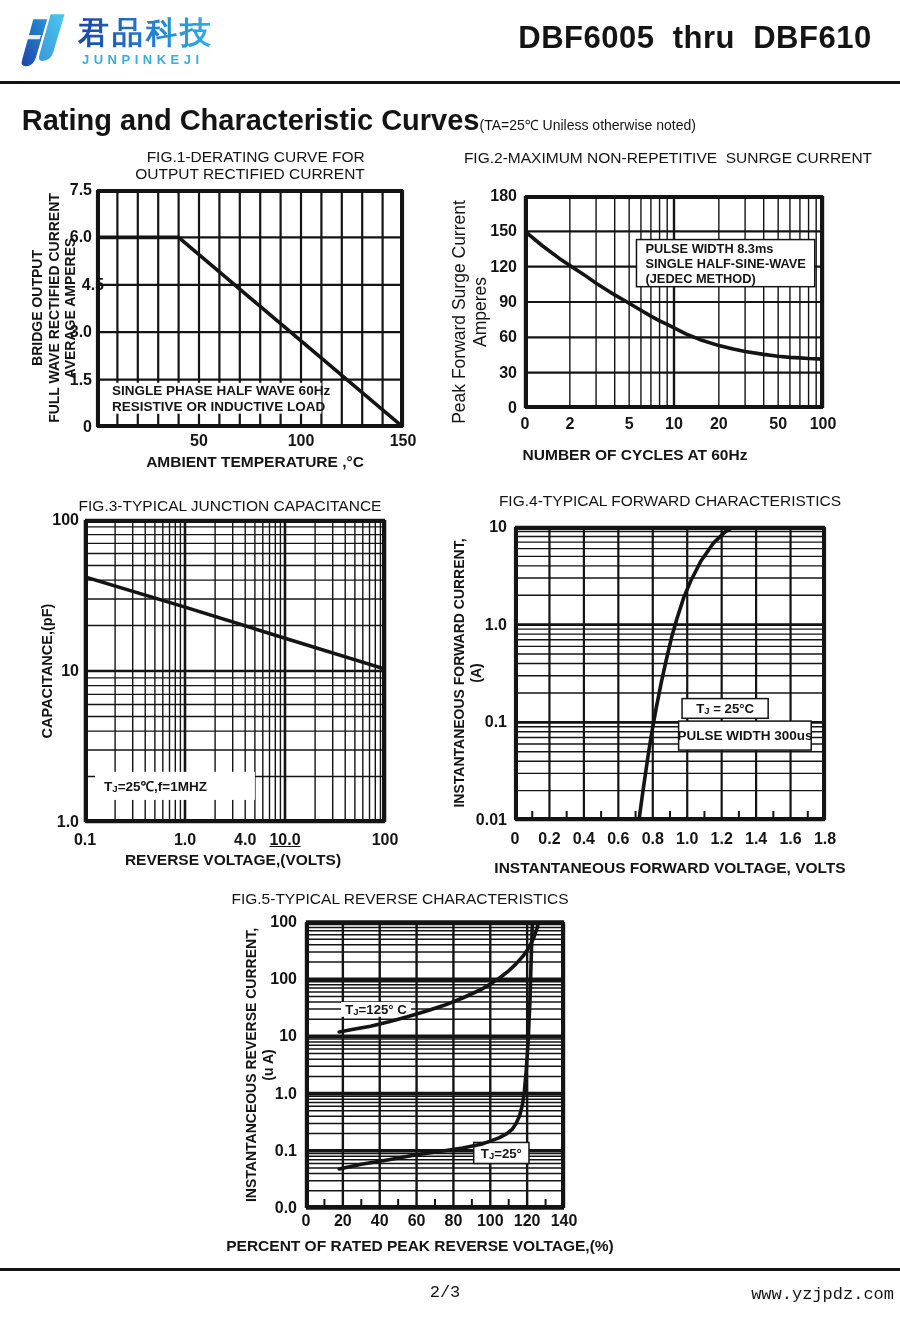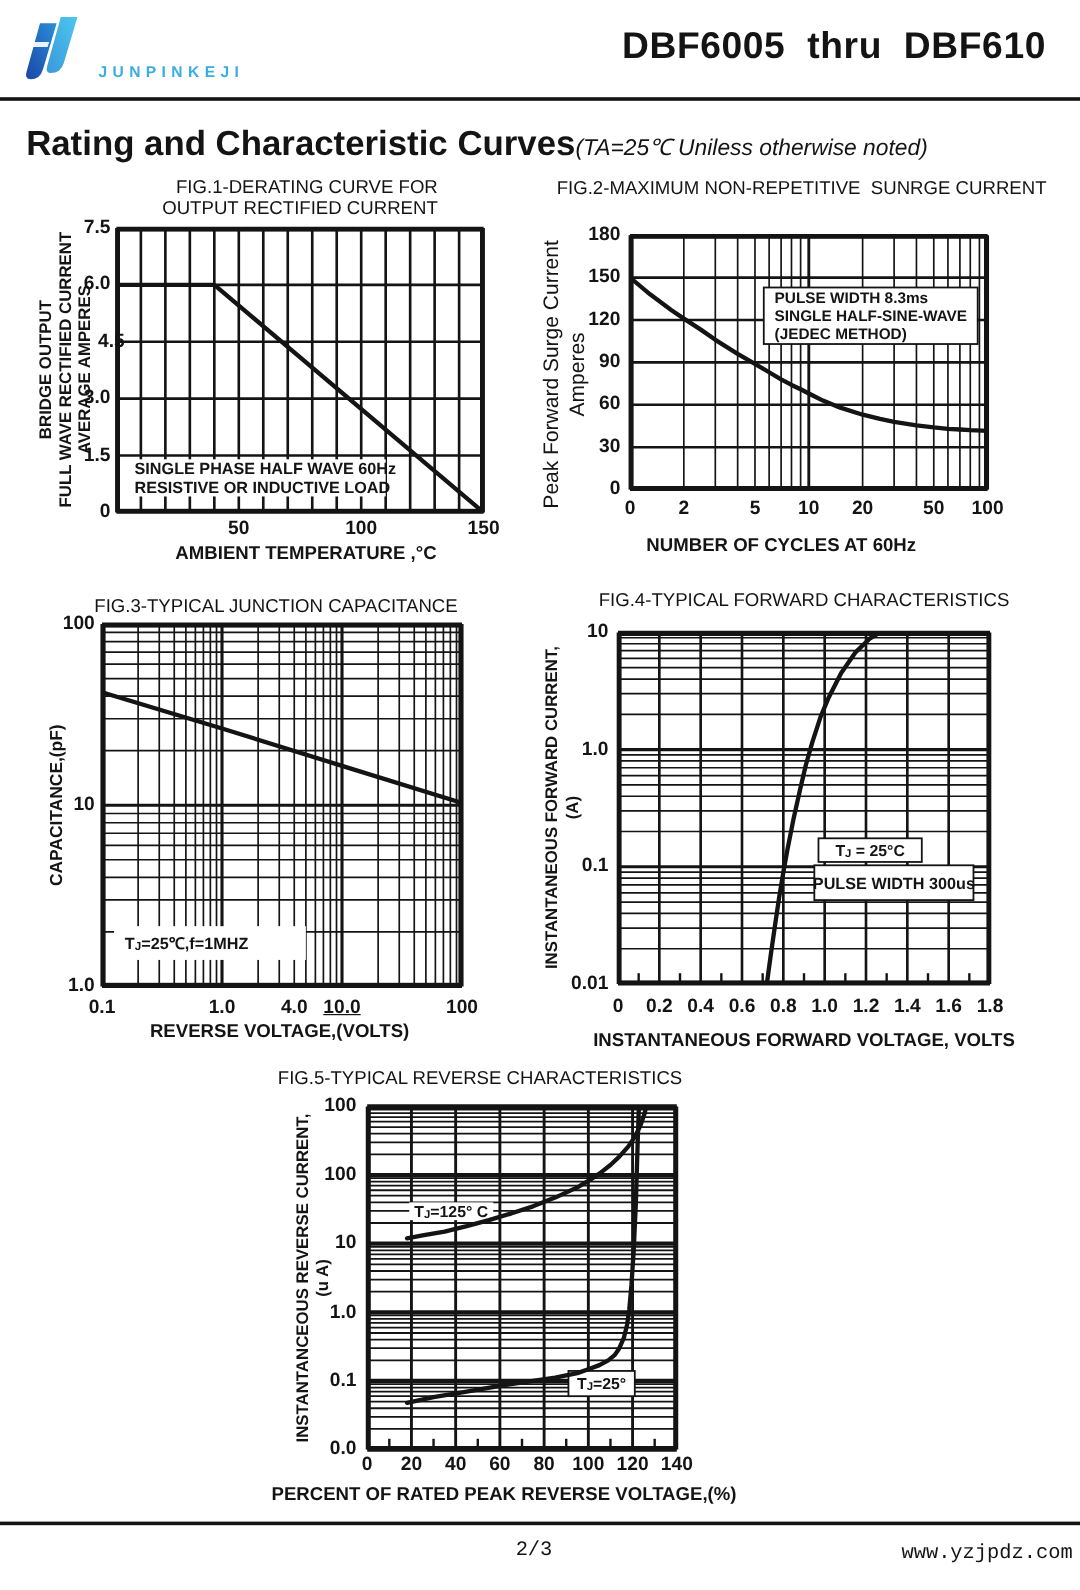--- a/index.html
+++ b/index.html
@@ -10,21 +10,21 @@
   .logo{position:absolute;left:16px;top:6px;width:250px;height:72px;}
   .logo svg{position:absolute;left:0;top:2px;}
   .brand-cn{position:absolute;left:62px;top:6px;font-size:31px;font-weight:700;letter-spacing:3px;white-space:pre;
             background:linear-gradient(90deg,#1c45a8 0%,#2175c8 45%,#2ab3e8 100%);
             -webkit-background-clip:text;background-clip:text;color:transparent;-webkit-text-fill-color:transparent;}
   .brand-en{position:absolute;left:66px;top:46px;font-size:13px;font-weight:600;letter-spacing:4.5px;color:#3aadde;white-space:pre;}
   .part-title{position:absolute;left:500px;top:20px;width:390px;text-align:center;
               font-size:31px;font-weight:800;letter-spacing:0.5px;white-space:pre;}
   .heading{position:absolute;left:4px;top:86px;white-space:pre;}
   .heading .main{font-size:29px;font-weight:800;}
-  .heading .sub{font-size:19px;font-weight:500;font-style:italic;}
+  .heading .sub{font-size:14px;font-weight:500;}
   .fig-title{position:absolute;transform:translateX(-50%);text-align:right;
              font-size:15.5px;font-weight:400;line-height:1.12;white-space:pre;}
   .axis-xlabel{position:absolute;transform:translateX(-50%);font-size:15.5px;font-weight:600;white-space:pre;}
   .axis-ylabel{position:absolute;transform:translate(-50%,-50%) rotate(-90deg);text-align:center;
                line-height:1.18;white-space:pre;}
   .tick{position:absolute;font-size:16px;font-weight:700;line-height:20px;white-space:pre;}
   .ytick{text-align:right;width:60px;}
   .xtick{text-align:center;width:56px;}
   .plot-svg{position:absolute;overflow:visible;}
   svg text{font-family:"Liberation Sans",sans-serif;}
@@ -47,20 +47,21 @@
         </linearGradient>
         <linearGradient id="lg2" x1="0" y1="1" x2="1" y2="0">
           <stop offset="0" stop-color="#2a8fd8"></stop>
             <stop offset="1" stop-color="#3cc2ec"></stop>
         </linearGradient>
       </defs>
       <path d="M11 64 Q5 64 7 57 L20 10 H36 L23 54 Q20 64 11 64 Z" fill="url(#lg1)"></path>
       <path d="M30 58 Q25 58 27 51 L40 4 H56 L43 48 Q40 58 30 58 Z" fill="url(#lg2)" opacity="0.92"></path>
       <rect x="20" y="28" width="18" height="5" fill="#ffffff" transform="skewX(-18)" opacity="0.9"></rect>
     </svg>
+    <span class="brand-cn">君品科技</span>
     <span class="brand-en">JUNPINKEJI</span>
   </div>
 
   <div class="part-title">DBF6005  thru  DBF610</div>
 
   <div class="hdr-rule"></div>
 
   <div class="heading">
     <span class="main">Rating and Characteristic Curves</span><span class="sub">(TA=25℃ Uniless otherwise noted)</span>
   </div>
@@ -113,21 +114,21 @@
           <text x="15.120000000000001" y="205.139" font-size="13.5" font-weight="600" text-anchor="start" fill="#141414">SINGLE PHASE HALF WAVE  60Hz</text>
           <text x="15.120000000000001" y="221.06900000000002" font-size="13.5" font-weight="600" text-anchor="start" fill="#141414">RESISTIVE OR INDUCTIVE LOAD</text>
         </g>
         <g clip-path="url(#fig1-clip)">
           <path d="M0.0 47.4 L81.6 47.4 L306.0 237.0" fill="none" stroke="#141414" stroke-width="3.6" stroke-linecap="round" stroke-linejoin="round"></path>
         </g>
         <rect x="1.5" y="1.5" width="303" height="234" fill="none" stroke="#141414" stroke-width="3"></rect>
       </svg>
       <div class="fig-title" style="left: 668px; top: 149px;"><span>FIG.2-MAXIMUM NON-REPETITIVE  SUNRGE CURRENT</span></div>
       <div class="axis-ylabel" style="left: 470px; top: 312px; font-size: 17.5px; font-weight: 500;"><span>Peak Forward Surge Current</span><br><span>Amperes</span></div>
-      <div class="axis-xlabel" style="left: 643px; top: 446px; padding-left: 16px;">NUMBER OF CYCLES AT 60Hz</div>
+      <div class="axis-xlabel" style="left: 627px; top: 446px; padding-left: 16px;">NUMBER OF CYCLES AT 60Hz</div>
       <div class="tick ytick" style="left: 457px; top: 186px;">180</div>
       <div class="tick ytick" style="left: 457px; top: 221.333px;">150</div>
       <div class="tick ytick" style="left: 457px; top: 256.667px;">120</div>
       <div class="tick ytick" style="left: 457px; top: 292px;">90</div>
       <div class="tick ytick" style="left: 457px; top: 327.333px;">60</div>
       <div class="tick ytick" style="left: 457px; top: 362.667px;">30</div>
       <div class="tick ytick" style="left: 457px; top: 398px;">0</div>
       <div class="tick xtick" style="left: 497px; top: 414px;">0</div>
       <div class="tick xtick" style="left: 541.853px; top: 414px;">2</div>
       <div class="tick xtick" style="left: 601.147px; top: 414px;">5</div>

